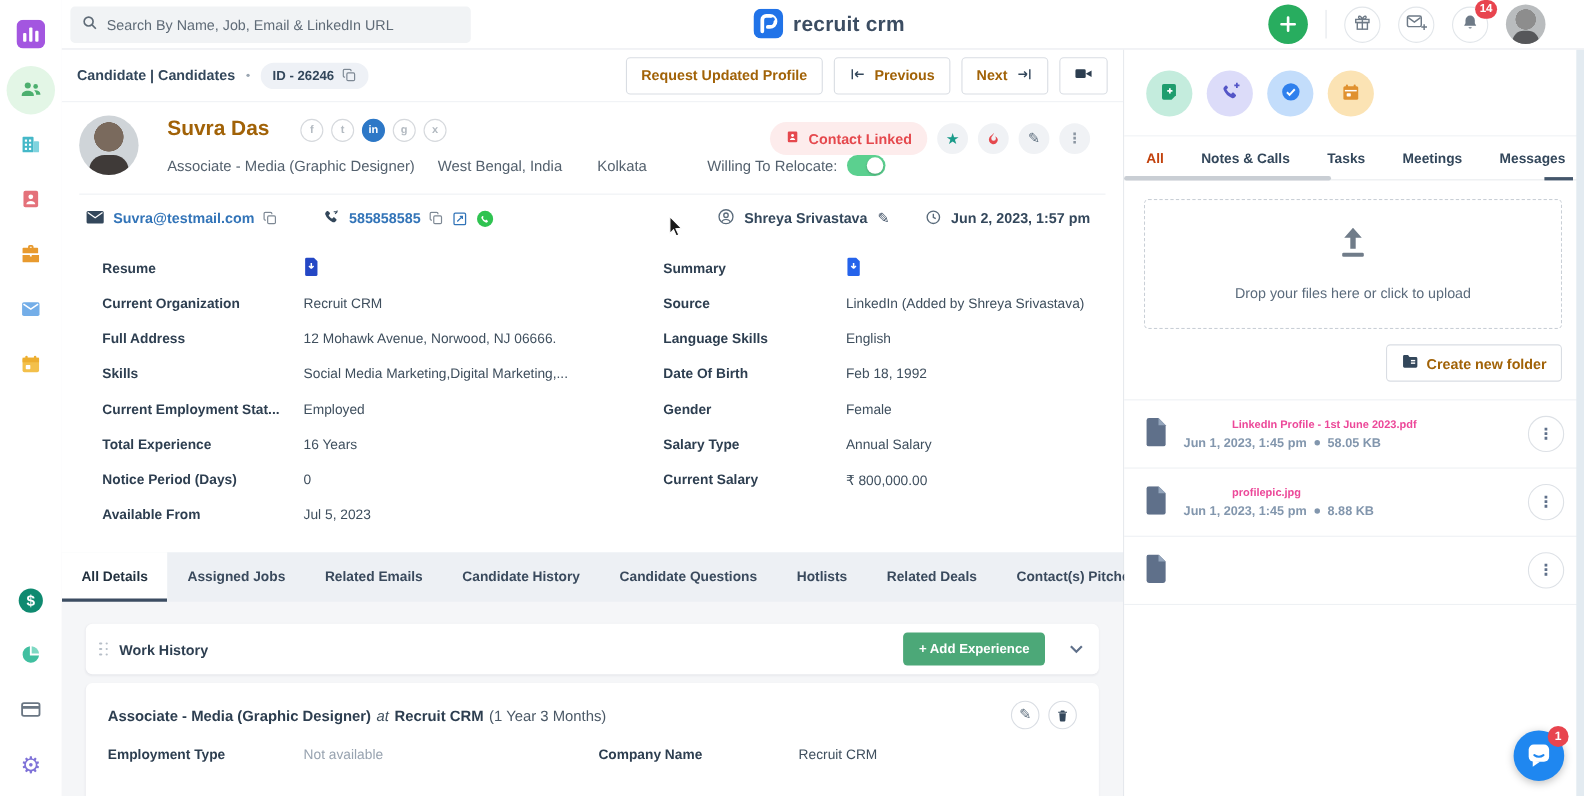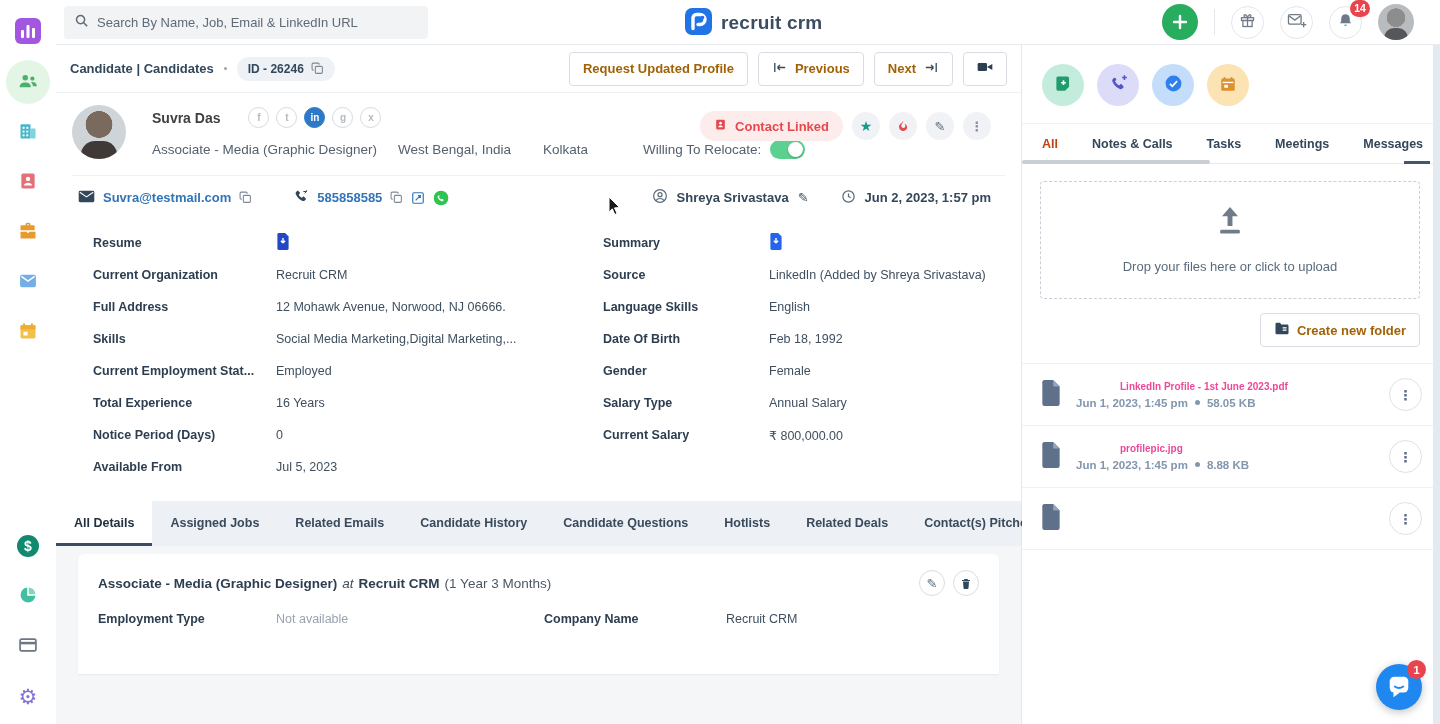--- a/index.html
+++ b/index.html
@@ -14,21 +14,21 @@
   .deals-circle { width:22px; height:22px; border-radius:50%; background:#0f8a70; color:#fff; font-weight:700; font-size:14px; display:flex; align-items:center; justify-content:center; }
   .gear-glyph { font-size:21px; color:#7f72d8; line-height:1; }
 
   
   .topbar { position:absolute; left:56px; right:0; top:0; height:45px; background:#fff; border-bottom:1px solid #e8eaee; display:flex; align-items:center; z-index:20; }
   .search-box { margin-left:8px; width:364px; height:33px; background:#f1f3f5; border-radius:4px; display:flex; align-items:center; padding:0 10px; gap:8px; }
   .search-box input { border:none; outline:none; background:transparent; font-size:13px; color:#3c4b5d; width:100%; font-family:inherit; }
   .search-box input::placeholder { color:#5f6b77; }
   .logo { position:absolute; left:629px; top:0; height:45px; display:flex; align-items:center; gap:9px; }
   .logo-text { font-size:19px; font-weight:700; color:#3c4d62; letter-spacing:.2px; }
-  .topbar-right { margin-left:auto; display:flex; align-items:center; gap:16px; padding-right:26px; }
+  .topbar-right { margin-left:auto; display:flex; align-items:center; gap:16px; padding-right:35px; }
   .plus-btn { width:36px; height:36px; border-radius:50%; background:#28ad5f; display:flex; align-items:center; justify-content:center; cursor:pointer; }
   .top-divider { width:1px; height:26px; background:#e3e7eb; }
   .ob { width:33px; height:33px; border-radius:50%; border:1px solid #e2e6ea; background:#fff; display:flex; align-items:center; justify-content:center; cursor:pointer; position:relative; }
   .badge-red { position:absolute; top:-7px; right:-9px; min-width:20px; height:17px; border-radius:9px; background:#e8444e; color:#fff; font-size:10.5px; font-weight:700; display:flex; align-items:center; justify-content:center; padding:0 4px; }
   .avatar-top { width:36px; height:36px; border-radius:50%; background:radial-gradient(circle at 50% 38%, #8d8d8d 0 32%, #b9bcbe 33%); position:relative; overflow:hidden; cursor:pointer; }
   .avatar-top::after{ content:""; position:absolute; left:50%; transform:translateX(-50%); bottom:-4px; width:24px; height:16px; border-radius:10px 10px 0 0; background:#56575a; }
 
   
   .main { position:absolute; left:56px; top:45px; width:966px; bottom:0; background:#f5f6f8; border-right:1px solid #e4e7eb; }
   .crumb-bar { height:48px; background:#fff; border-bottom:1px solid #eef1f4; display:flex; align-items:center; padding:0 14px; gap:10px; }
@@ -37,21 +37,21 @@
   .id-pill { background:#eef1f6; border-radius:13px; padding:5px 11px; font-size:12px; font-weight:700; color:#33475b; display:flex; align-items:center; gap:7px; }
   .crumb-actions { margin-left:auto; display:flex; gap:10px; }
   .btn { background:#fff; border:1px solid #d9dde3; border-radius:4px; padding:8px 13px; font-size:13px; font-weight:600; color:#a16207; display:flex; align-items:center; gap:7px; cursor:pointer; white-space:nowrap; }
 
   .profile-card { background:#fff; position:relative; padding:12px 16px 0 16px; }
   .name-row { display:flex; }
   .avatar-big { width:54px; height:54px; border-radius:50%; flex:none; background:radial-gradient(circle at 50% 36%, #7a6a5d 0 30%, #cfd4d8 31%); position:relative; overflow:hidden; }
   .avatar-big::after{ content:""; position:absolute; left:50%; transform:translateX(-50%); bottom:-6px; width:36px; height:24px; border-radius:14px 14px 0 0; background:#3f3a38; }
   .name-block { margin-left:26px; padding-top:2px; }
   .name-line { display:flex; align-items:center; gap:28px; }
-  .cand-name { font-size:14px; font-weight:700; color:#404040; }
+  .cand-name { font-size:19px; font-weight:700; color:#a16207; }
   .socials { display:flex; gap:7px; }
   .soc { width:21px; height:21px; border-radius:50%; border:1px solid #d6d9dd; color:#b3bac1; font-size:10px; font-weight:700; display:flex; align-items:center; justify-content:center; cursor:pointer; background:#fff; }
   .soc.active { background:#2d78c7; border-color:#2d78c7; color:#fff; }
   .sub-line { display:flex; align-items:center; margin-top:12px; font-size:13.5px; color:#54616e; }
   .sub-title { width:246px; }
   .sub-region { width:145px; }
   .sub-city { width:100px; }
   .reloc { display:flex; align-items:center; gap:9px; }
   .toggle { width:35px; height:19px; border-radius:10px; background:#5bd08f; position:relative; cursor:pointer; flex:none; }
   .toggle::after { content:""; position:absolute; right:2px; top:2px; width:15px; height:15px; border-radius:50%; background:#fff; box-shadow:0 1px 2px rgba(0,0,0,.25); }
@@ -476,20 +476,37 @@
     <span class="tab active">All Details</span>
     <span class="tab">Assigned Jobs</span>
     <span class="tab">Related Emails</span>
     <span class="tab">Candidate History</span>
     <span class="tab">Candidate Questions</span>
     <span class="tab">Hotlists</span>
     <span class="tab">Related Deals</span>
     <span class="tab">Contact(s) Pitched</span>
   </div>
 
+  <div class="wh-header">
+    <span class="drag">
+        <i></i>
+        <i></i>
+        <i></i>
+        <i></i>
+        <i></i>
+        <i></i>
+      </span>
+    <span class="wh-title">Work History</span>
+    <button class="add-exp">+ Add Experience</button>
+    <span class="chev">
+        <svg width="13" height="9" viewBox="0 0 13 9" fill="none" stroke="#5f708a" stroke-width="2">
+          <path d="M1.5 1.5l5 5 5-5"></path>
+        </svg>
+      </span>
+  </div>
 
   <div class="wh-entry">
     <div class="entry-title">
       <span class="role">Associate - Media (Graphic Designer)</span>
       <span class="at">at</span>
       <span class="comp">Recruit CRM</span>
       <span class="dur">(1 Year 3 Months)</span>
       <span class="entry-actions">
         <span class="circ bordered pencil">✎</span>
         <span class="circ bordered">

